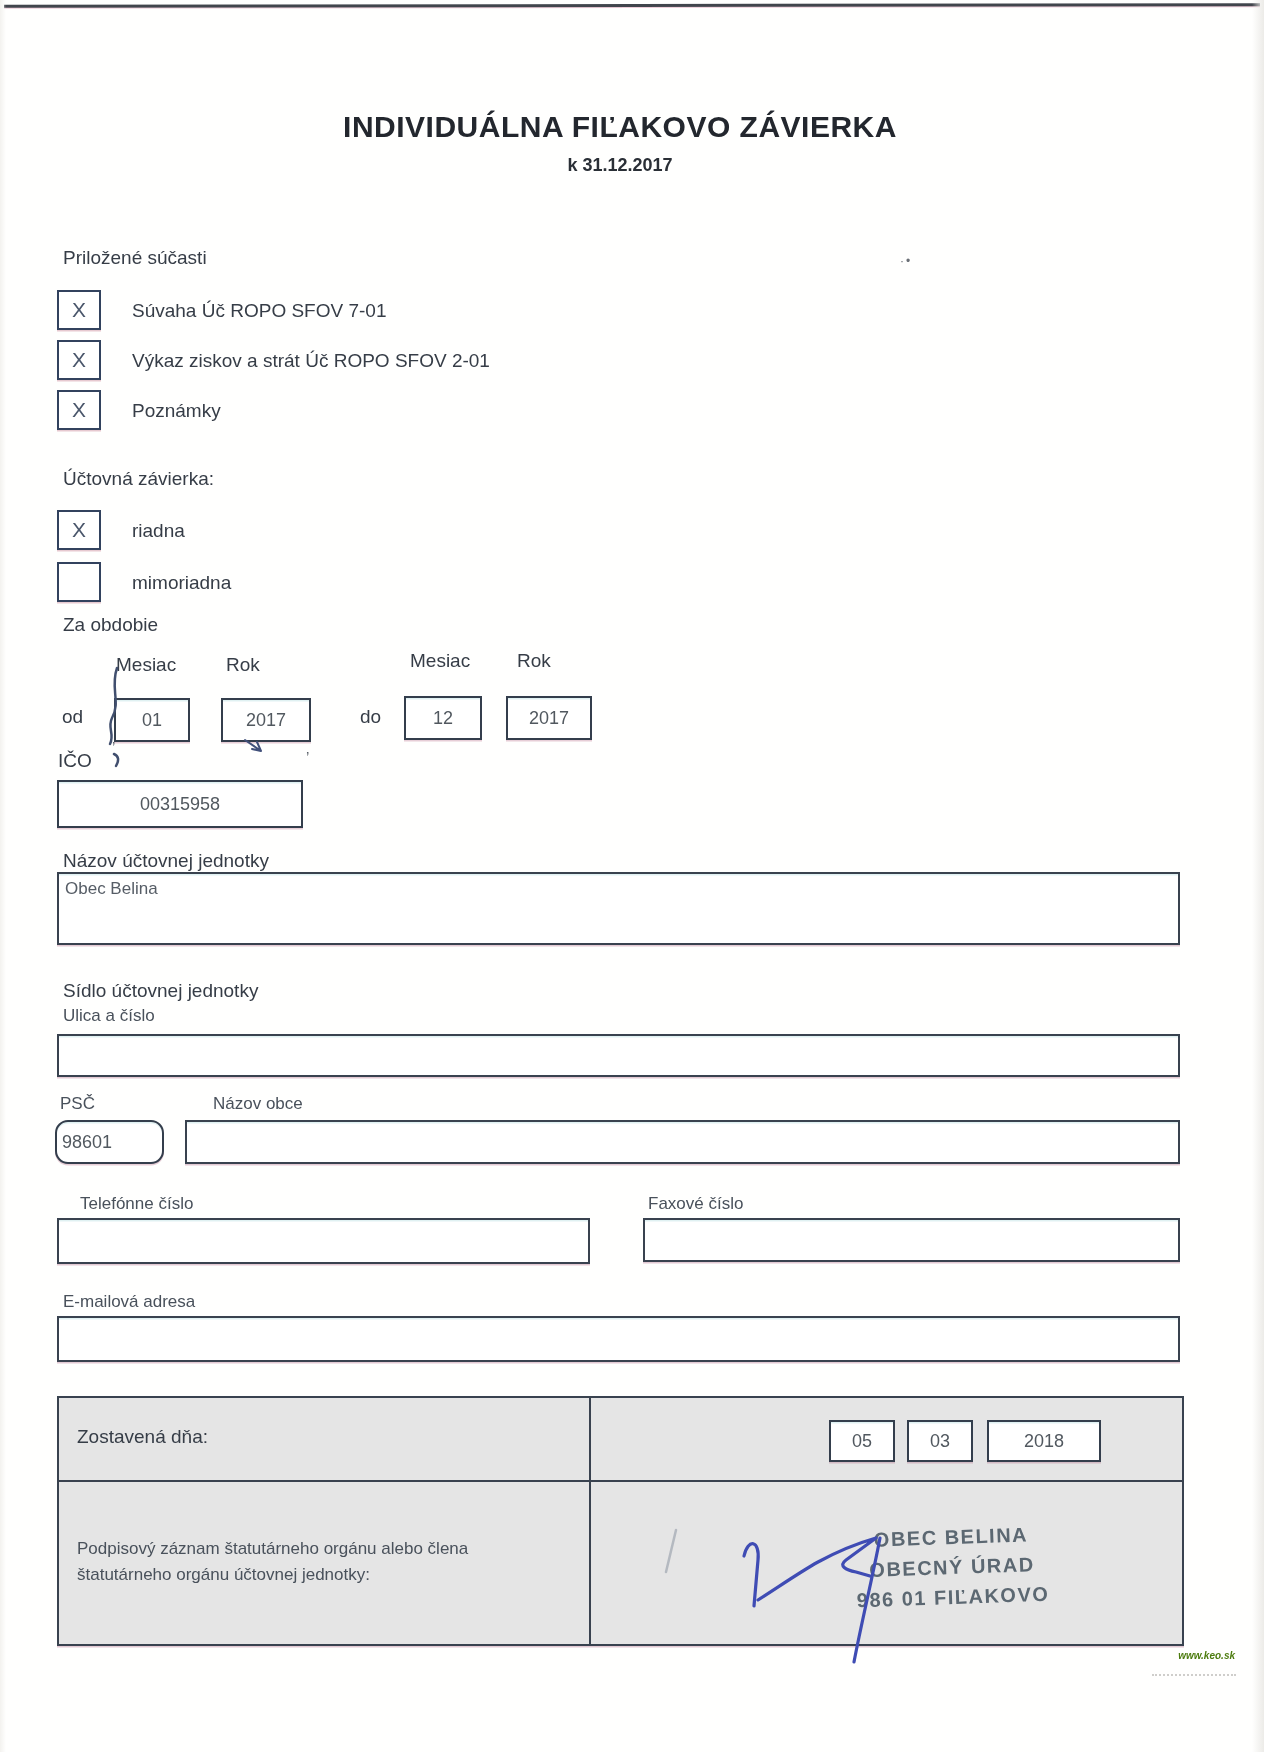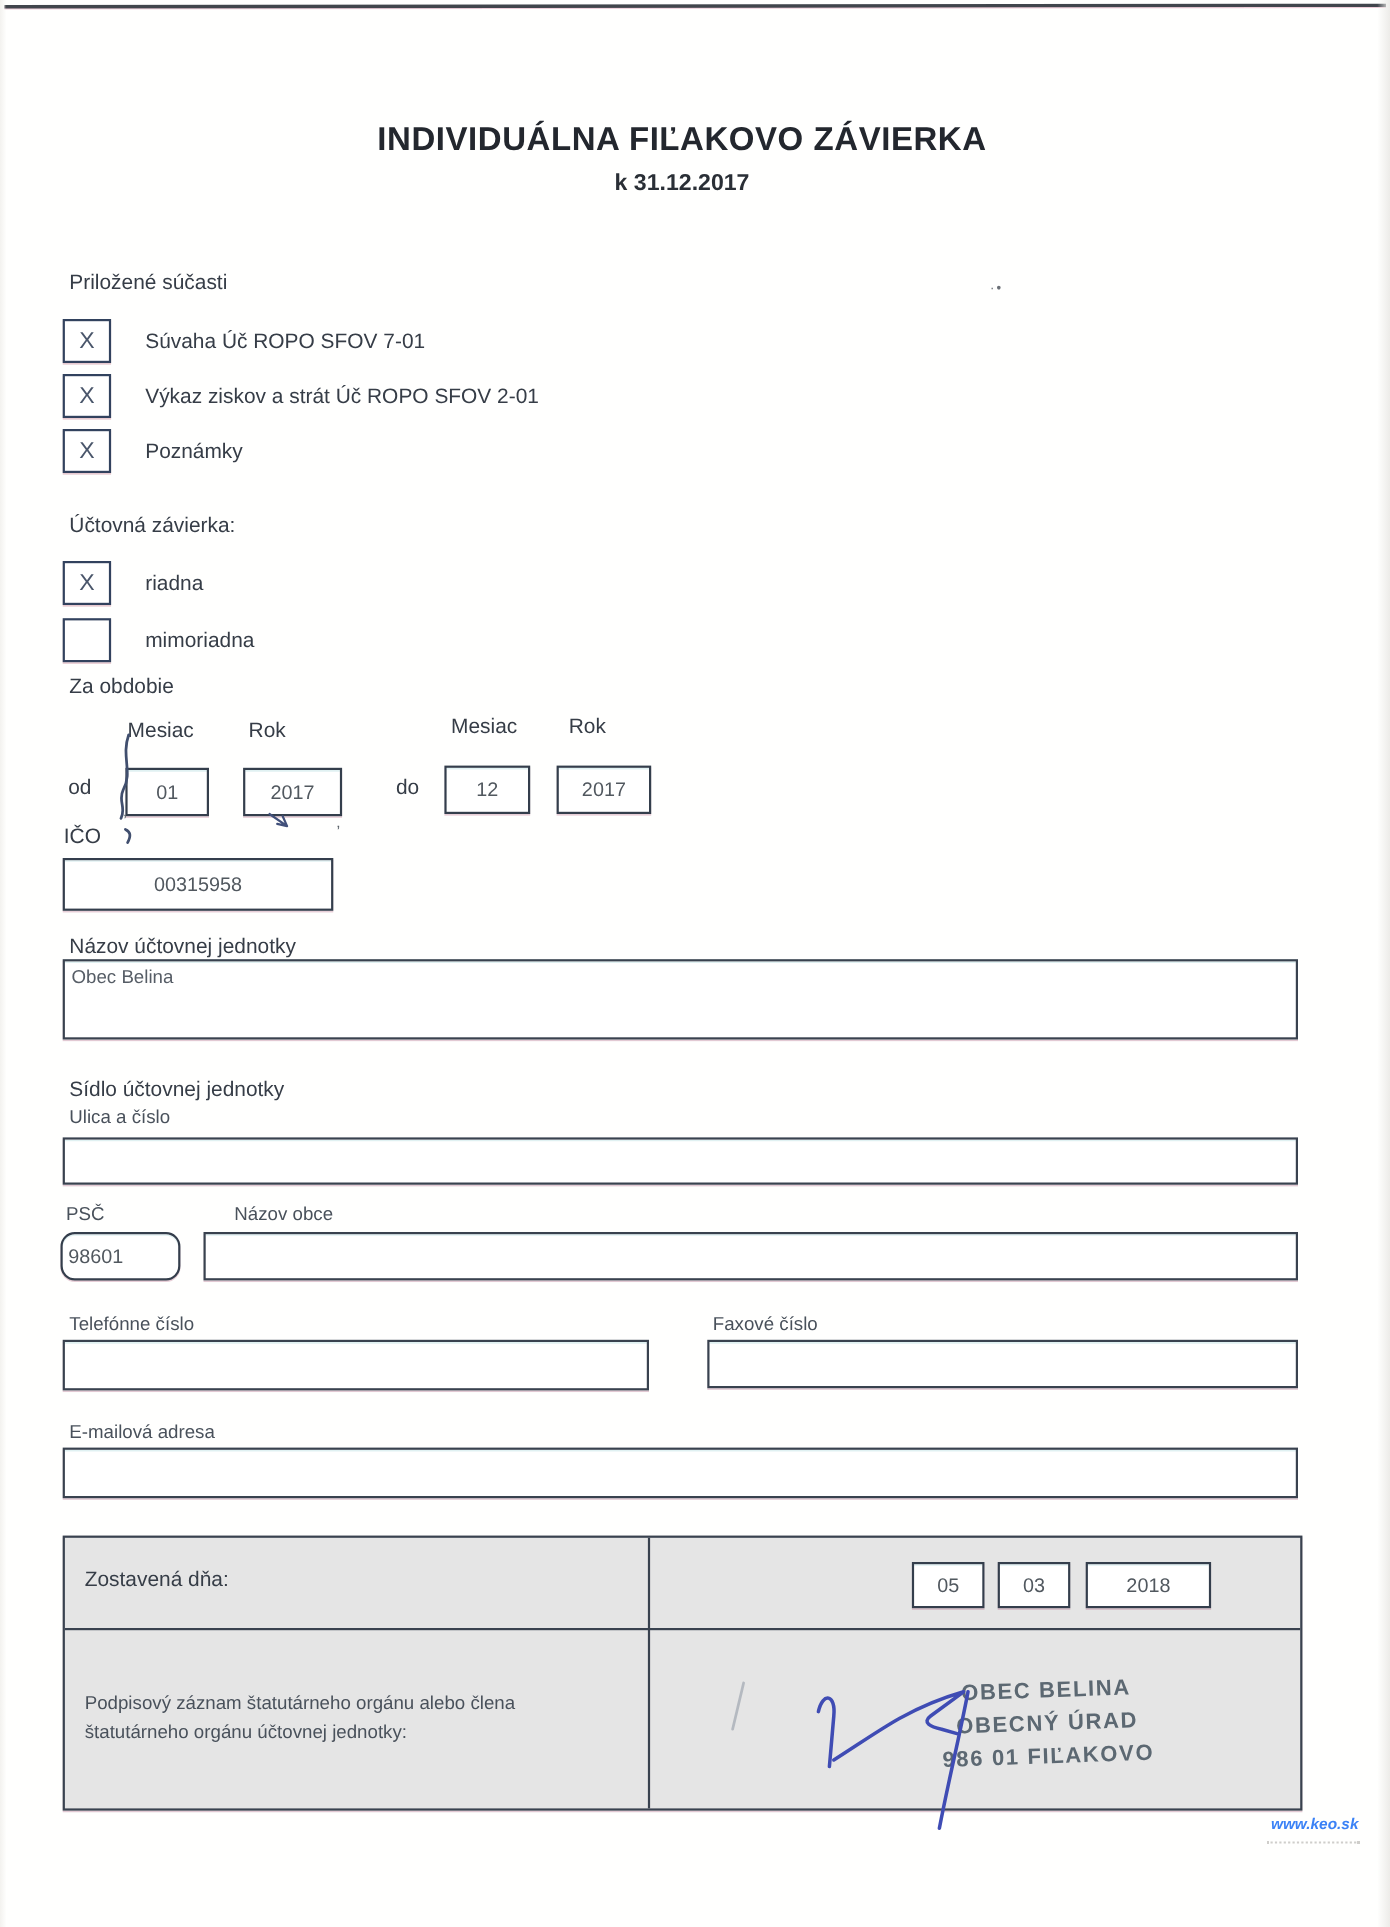--- a/index.html
+++ b/index.html
@@ -9,21 +9,21 @@
     font-family:"Liberation Sans", sans-serif;
     color:#3a4049;
   }
   .abs{position:absolute;}
   .title{
     left:0;top:110px;width:1240px;text-align:center;
     font-size:30px;font-weight:700;color:#23272e;letter-spacing:.5px;
   }
   .subtitle{
     left:0;top:155px;width:1240px;text-align:center;
-    font-size:21px;font-weight:700;color:#2a2f36;
+    font-size:18px;font-weight:700;color:#2a2f36;
   }
   .lbl-b{font-size:19px;font-weight:400;color:#363d47;white-space:nowrap;}
   .lbl-r{font-size:17px;font-weight:400;color:#49515b;white-space:nowrap;}
   .cbx{
     width:40px;height:36px;border:2px solid #32425e;background:#fff;
     display:flex;align-items:center;justify-content:center;
     font-size:21px;color:#4a566b;
     box-shadow:0 1.5px 0 rgba(170,60,90,.28);
   }
   .vbox{
@@ -47,21 +47,21 @@
   .divider-v{position:absolute;left:530px;top:0;bottom:0;width:2px;background:#39424f;}
   .divider-h{position:absolute;left:0;right:0;top:82px;height:2px;background:#39424f;}
   .stamp{
     left:834px;top:1522px;width:236px;text-align:center;
     transform:rotate(-2deg);
     font-size:20px;font-weight:700;letter-spacing:1.5px;
     color:#5c6872;line-height:30px;white-space:nowrap;
   }
   .keolink{
     left:1060px;top:1650px;width:175px;text-align:right;
-    font-size:14px;font-style:italic;font-weight:700;color:#3b82f6;
+    font-size:10px;font-style:italic;font-weight:700;color:#4d7c0f;
   }
   .scanline-top{
     left:4px;top:4px;width:1256px;height:3px;background:#41454c;
     box-shadow:0 1px 0 rgba(210,130,160,.4);transform:rotate(-.06deg);
   }
   .edge-r{right:0;top:0;bottom:0;width:12px;
     background:linear-gradient(to left,#ecebe8,rgba(255,255,255,0));}
   .edge-l{left:0;top:0;bottom:0;width:6px;
     background:linear-gradient(to right,#f3f2ef,rgba(255,255,255,0));}
   .speck{color:#6a6f76;font-size:12px;letter-spacing:2px;}
@@ -161,21 +161,21 @@
 
   <div class="abs lbl-r" style="left:60px;top:1094px;">PSČ</div>
   <div class="abs lbl-r" style="left:213px;top:1094px;">Názov obce</div>
   <div class="abs vbox left" style="left:55px;top:1120px;width:100px;height:40px;">
       <span>98601</span>
     </div>
   <div class="abs fbox" style="left:185px;top:1120px;width:991px;height:40px;">
     <span class="val"></span>
   </div>
 
-  <div class="abs lbl-r" style="left:63px;top:1194px;">Telefónne číslo</div>
+  <div class="abs lbl-r" style="left:80px;top:1194px;">Telefónne číslo</div>
   <div class="abs lbl-r" style="left:648px;top:1194px;">Faxové číslo</div>
   <div class="abs fbox" style="left:57px;top:1218px;width:529px;height:42px;">
     <span class="val"></span>
   </div>
   <div class="abs fbox" style="left:643px;top:1218px;width:533px;height:40px;">
     <span class="val"></span>
   </div>
 
   <div class="abs lbl-r" style="left:63px;top:1292px;">E-mailová adresa</div>
   <div class="abs fbox" style="left:57px;top:1316px;width:1119px;height:42px;">

